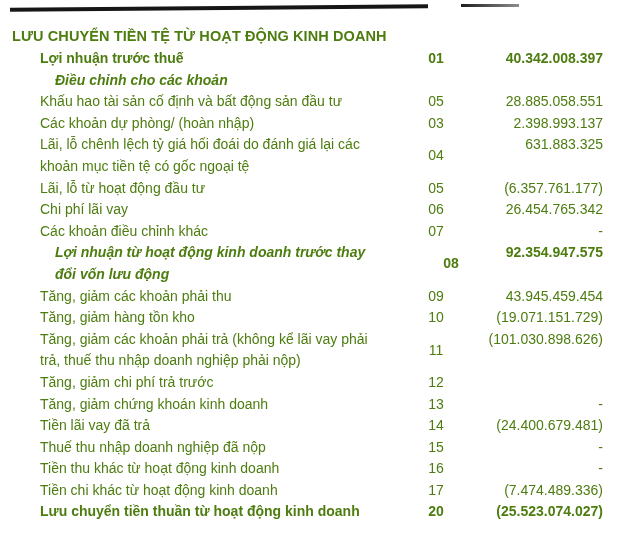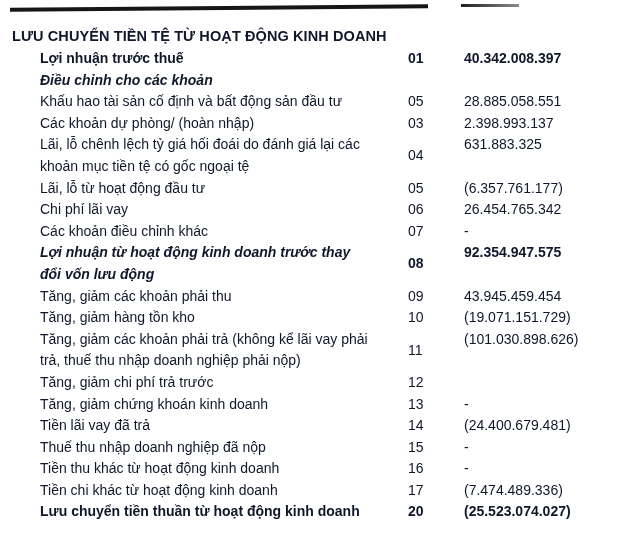--- a/index.html
+++ b/index.html
@@ -6,21 +6,21 @@
     margin: 0;
     padding: 0;
     background: #ffffff;
   }
   .page {
     position: relative;
     width: 617px;
     height: 543px;
     background: #ffffff;
     font-family: "Liberation Sans", sans-serif;
-    color: #0f172a;
+    color: #4d7c0f;
     overflow: hidden;
   }
   .rule-main {
     position: absolute;
     left: 10px;
     top: 6px;
     width: 418px;
     height: 4px;
     background: #161616;
     transform: rotate(-0.45deg);
@@ -54,32 +54,33 @@
   .cell-label {
     flex: 0 0 368px;
     font-size: 14px;
     line-height: 21.6px;
     white-space: pre-line;
     padding-left: 28px;
   }
   .cell-code {
     flex: 0 0 56px;
     align-self: center;
+    text-align: center;
     font-size: 14px;
     line-height: 21.6px;
   }
   .cell-value {
     flex: 1 1 auto;
-    text-align: left;
+    text-align: right;
     font-size: 14px;
     line-height: 21.6px;
     white-space: nowrap;
   }
   .style-bold { font-weight: bold; }
-  .style-bold-italic { font-weight: bold; font-style: italic; }
+  .style-bold-italic { font-weight: bold; font-style: italic; margin-left: 15px; }
   .emph { font-weight: bold; }
 </style>
 </head>
 <body>
 
 <div class="page">
   <div class="rule-main"></div>
   <div class="rule-right"></div>
   <div class="content">
     <div class="title">LƯU CHUYỂN TIỀN TỆ TỪ HOẠT ĐỘNG KINH DOANH</div>

